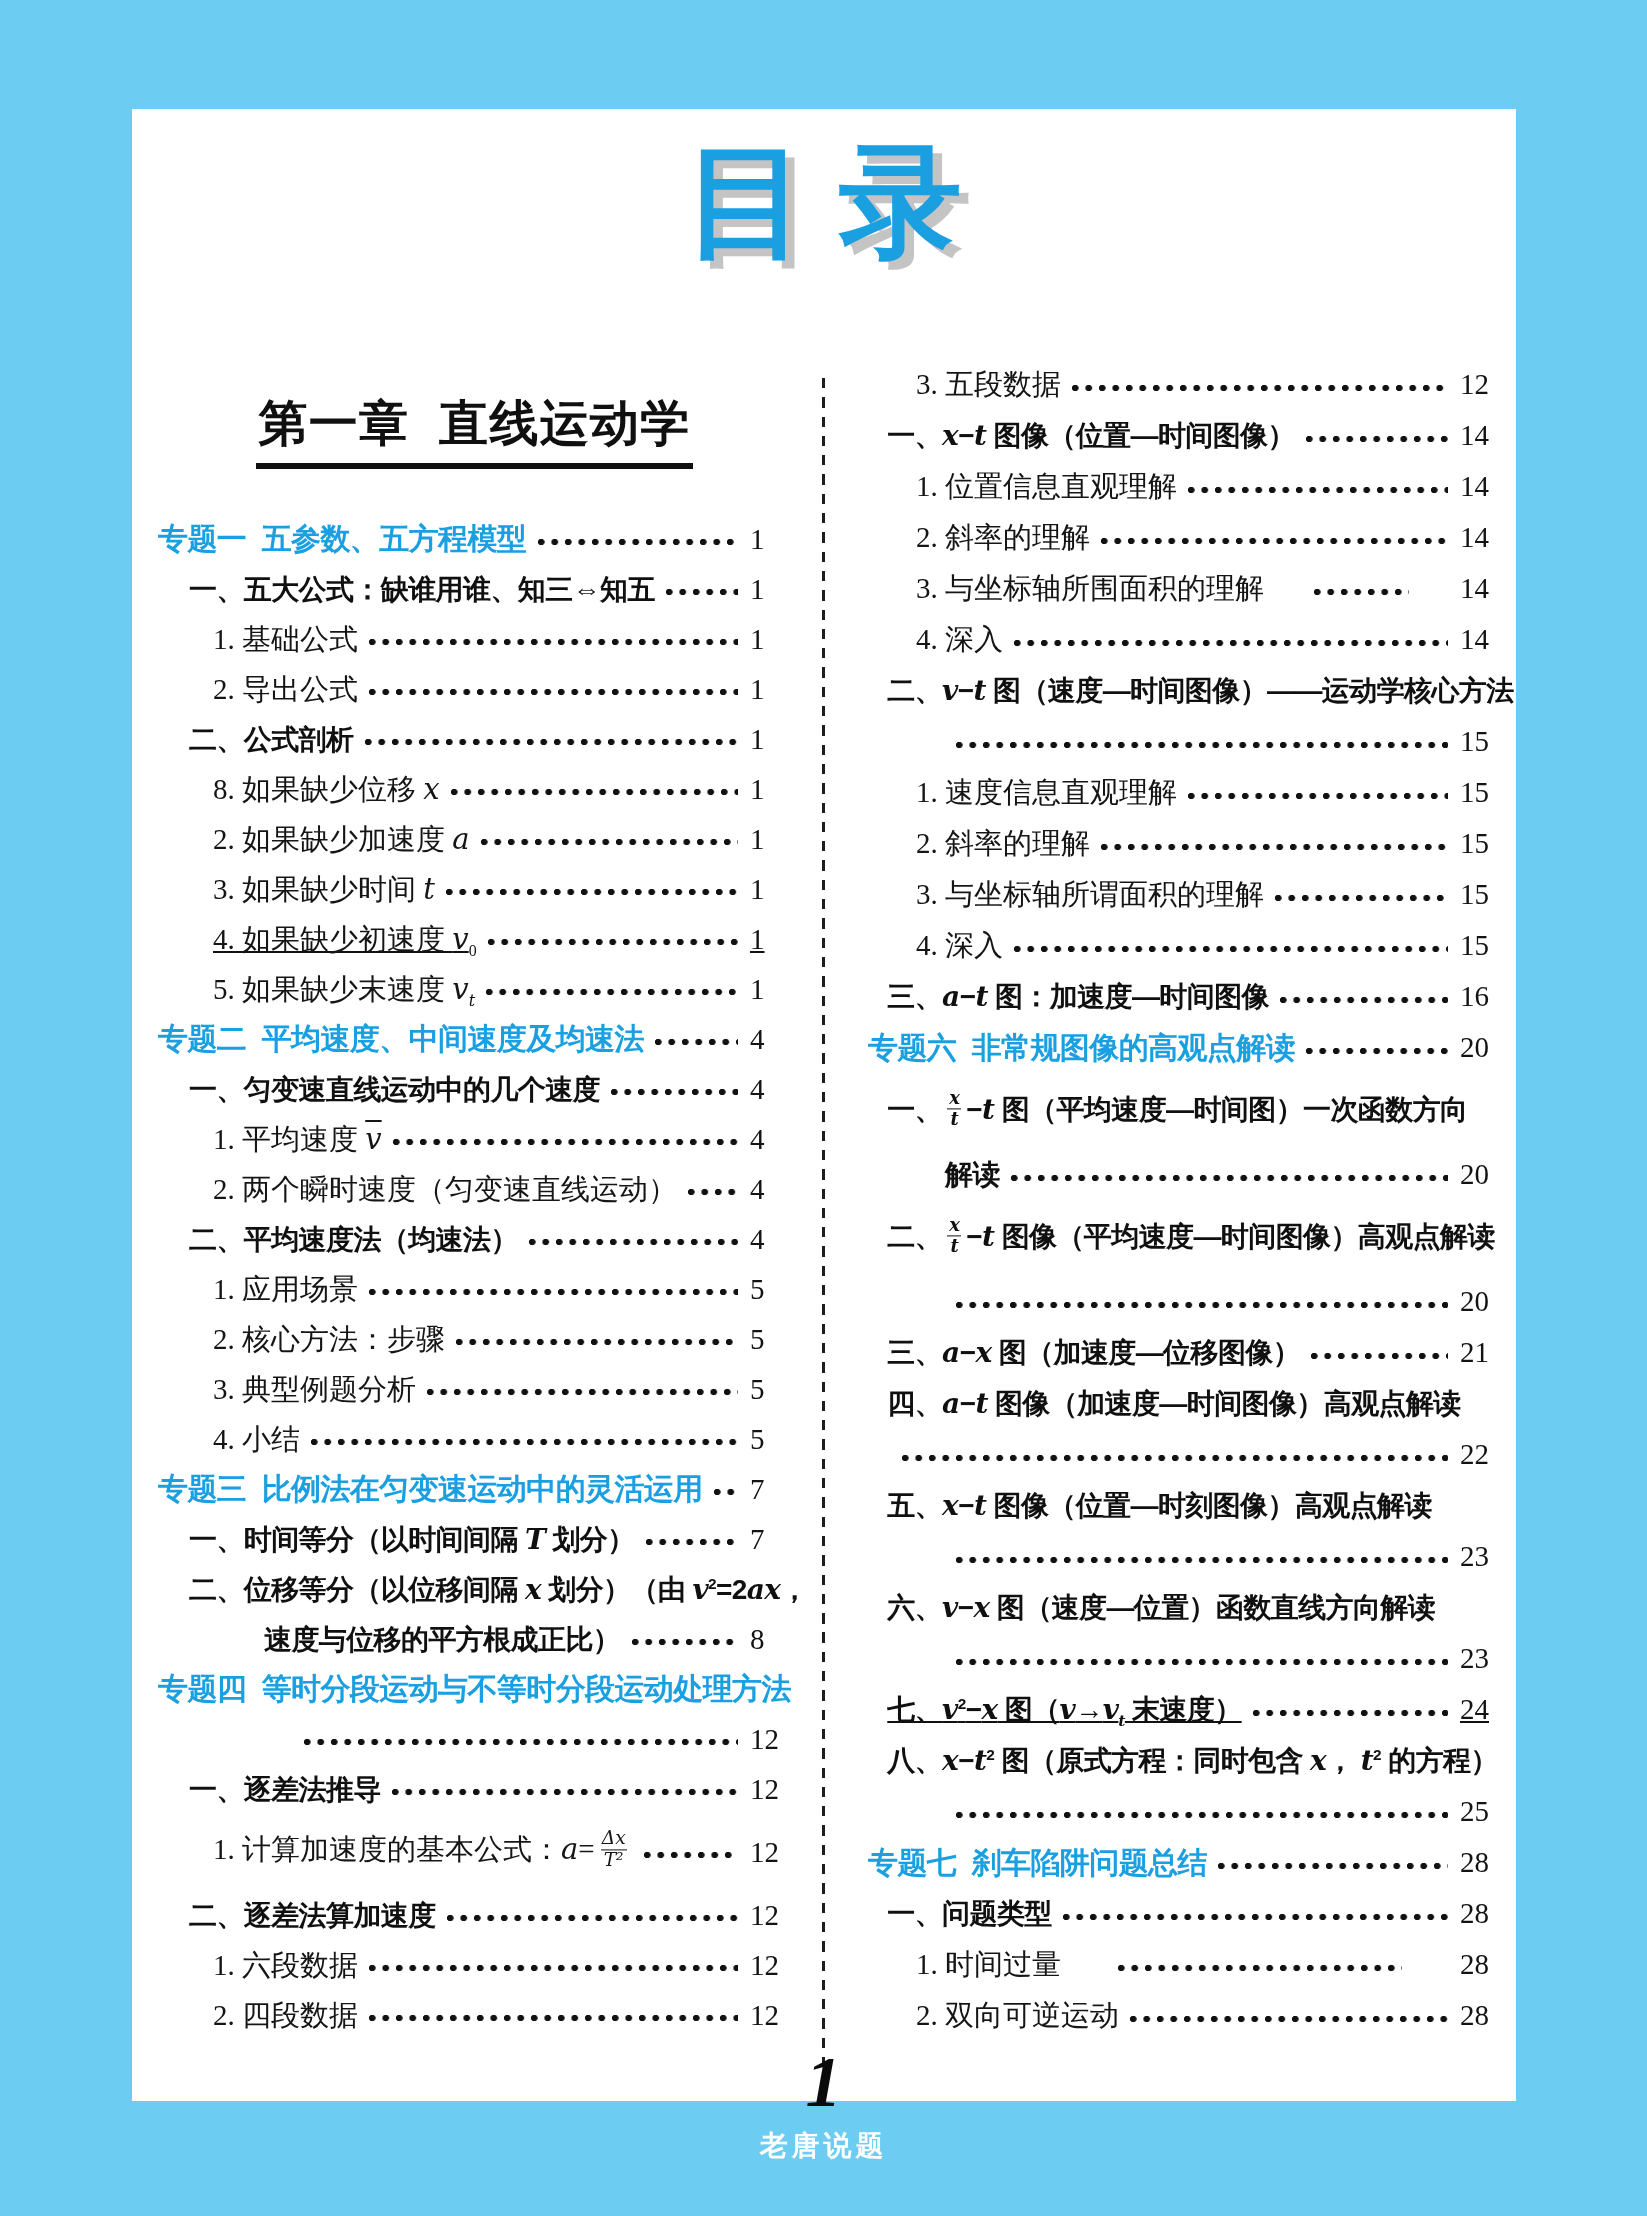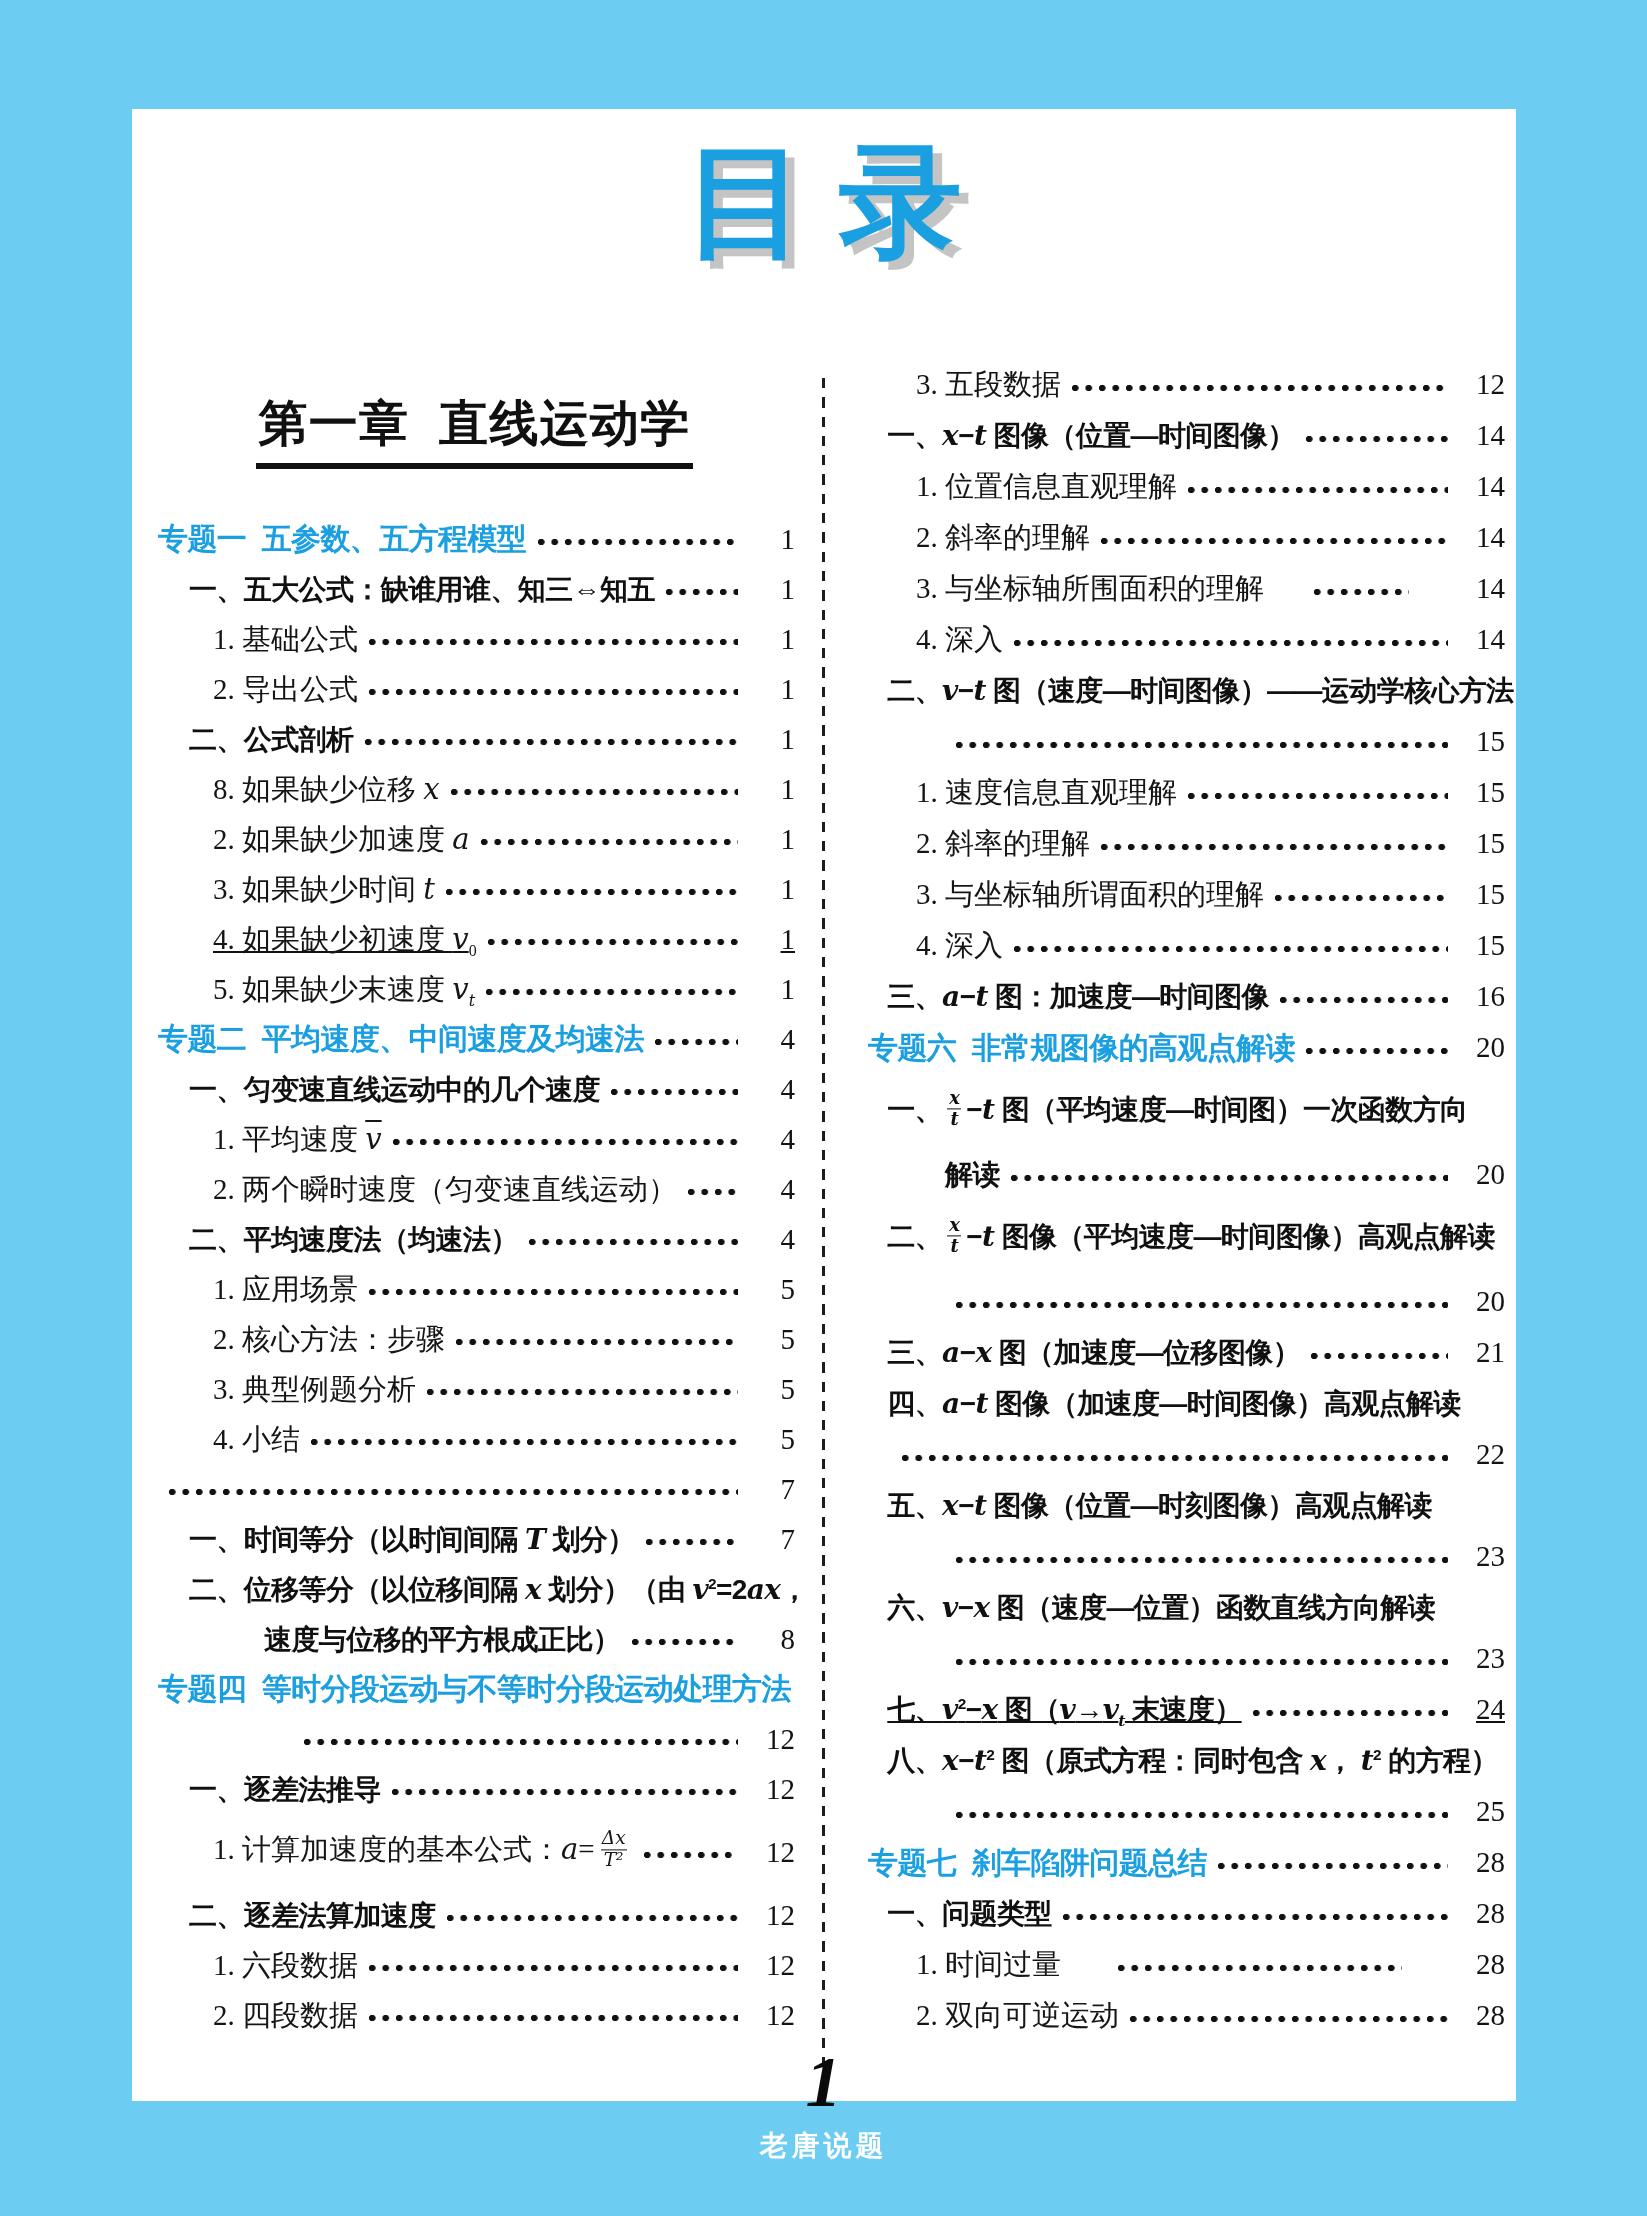--- a/index.html
+++ b/index.html
@@ -37,21 +37,21 @@
   .row.topic .label{font-size:30px;font-weight:700;color:var(--accent,#1a9fe1);letter-spacing:-0.6px}
   .row.bold .label{font-size:28px;font-weight:900;color:#101010;letter-spacing:-0.6px}
   .row.item .label{font-family:"Liberation Serif","DejaVu Serif",serif;font-size:29px;font-weight:400;color:#151515}
   .dots{
     flex:1 1 26px;height:8.4px;margin:6.4px 11.6px 0 10.3px;align-self:center;
     background-image:radial-gradient(circle at 4.2px 4.2px,#111 3px,transparent 3.7px);
     background-size:13.5px 8.4px;background-repeat:repeat-x;background-position:left center;
   }
   .pg{
     font-family:"Liberation Serif","DejaVu Serif",serif;font-size:29px;color:#131313;
-    min-width:45px;text-align:right;flex:0 0 auto;
+    min-width:45px;text-align:left;flex:0 0 auto;
   }
   .m{font-family:"DejaVu Serif","Liberation Serif",serif;font-style:italic}
   sup{font-size:.55em;vertical-align:super;line-height:0}
   sub{font-size:.55em;vertical-align:sub;line-height:0}
   .bar{text-decoration:overline}
   .fr{display:inline-flex;flex-direction:column;align-items:center;vertical-align:middle;
       font-size:.64em;line-height:1.1;margin:0 3.9px;transform:translateY(-2.6px)}
   .fr .fn{padding:0 3.2px}
   .fr .fd{border-top:1.9px solid #111;padding:0 3.2px}
   .footer-num{
@@ -168,20 +168,21 @@
       <span class="label"><span>3. 典型例题分析</span></span>
       <span class="dots"></span>
       <span class="pg">5</span>
     </div>
     <div class="row item" style="padding-left: 55px;">
       <span class="label"><span>4. 小结</span></span>
       <span class="dots"></span>
       <span class="pg">5</span>
     </div>
     <div class="row topic" style="padding-left: 0px;">
+      <span class="label"><span>专题三&nbsp; 比例法在匀变速运动中的灵活运用</span></span>
       <span class="dots"></span>
       <span class="pg">7</span>
     </div>
     <div class="row bold" style="padding-left: 31px;">
       <span class="label"><span>一、时间等分（以时间间隔 </span><span class="m">T</span><span> 划分）</span></span>
       <span class="dots"></span>
       <span class="pg">7</span>
     </div>
     <div class="row bold" style="padding-left: 31px;">
       <span class="label"><span>二、位移等分（以位移间隔 </span><span class="m">x</span><span> 划分）（由 </span><span class="m">v</span><sup>2</sup><span>=</span><span>2</span><span class="m">ax</span><span>，</span></span>

